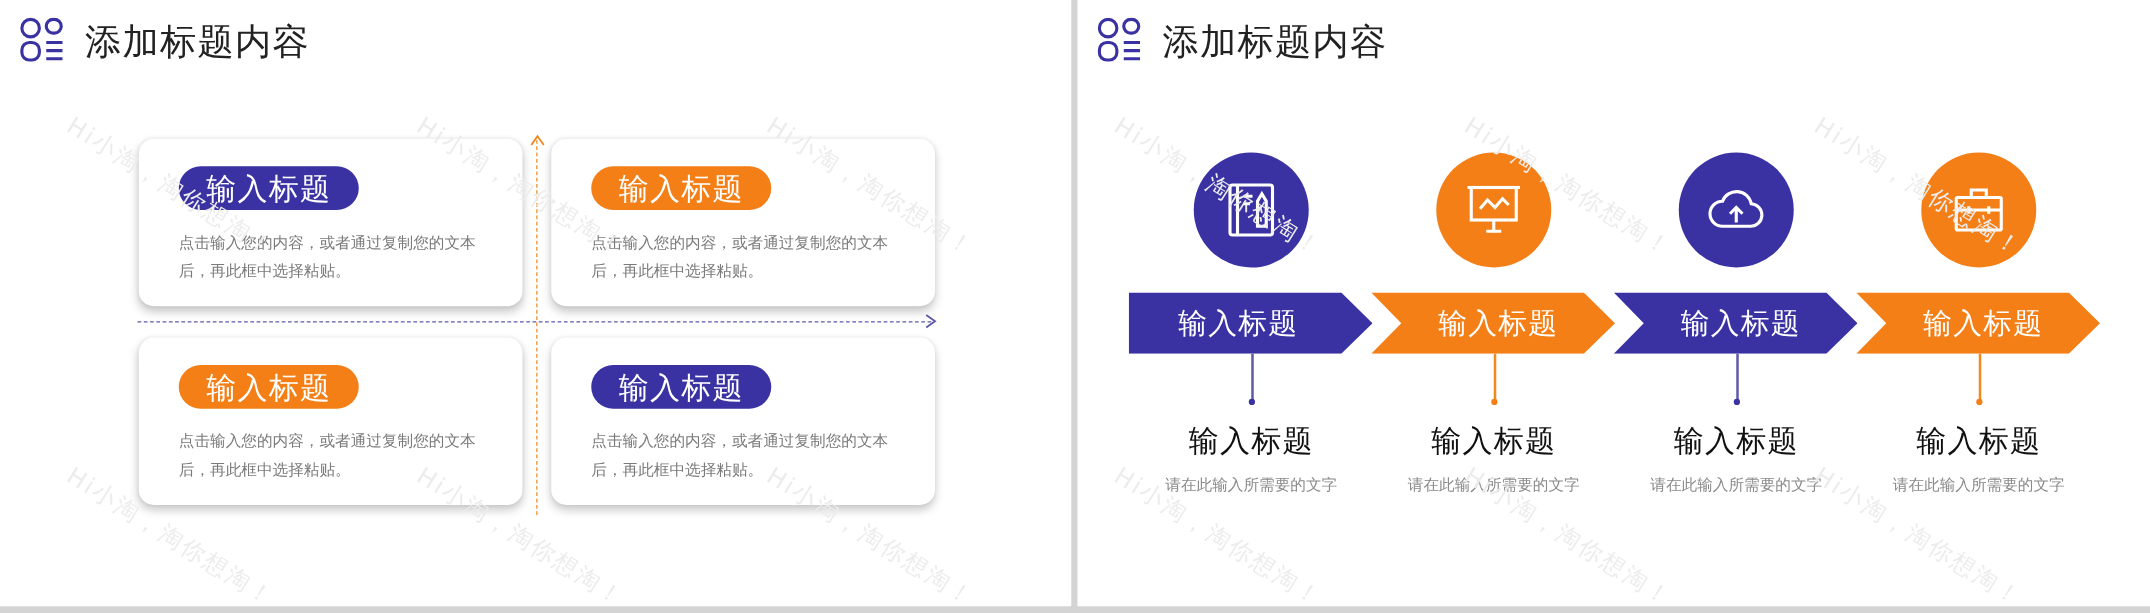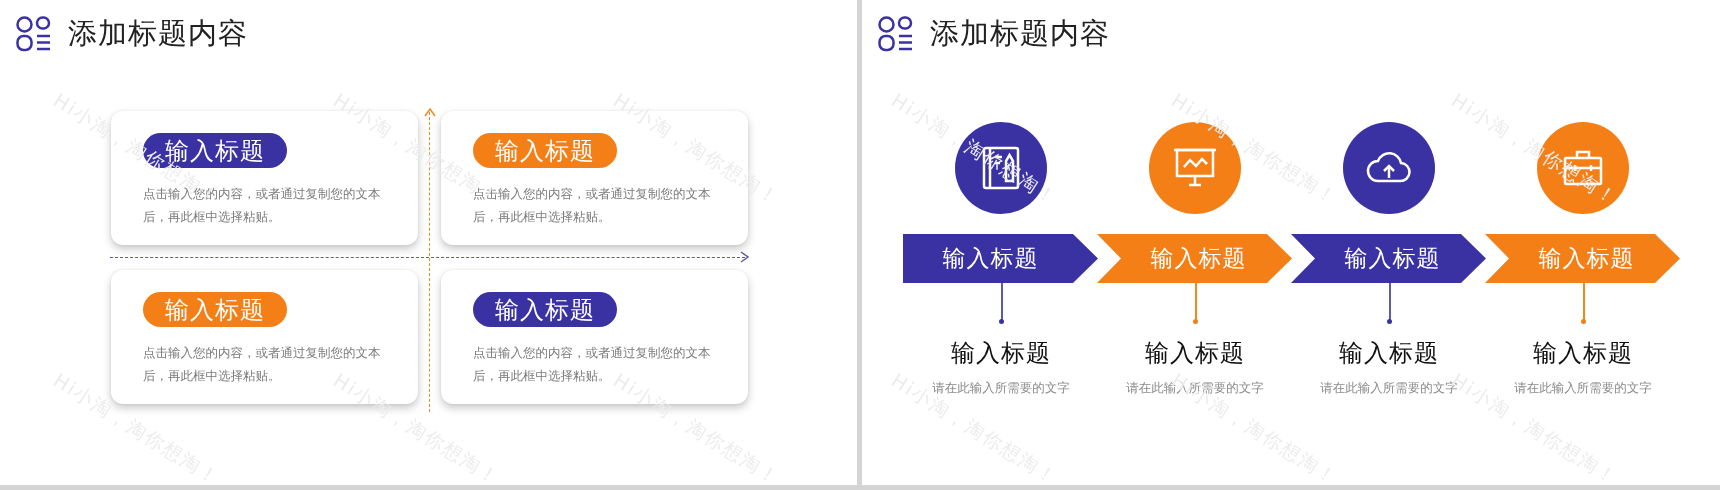--- a/index.html
+++ b/index.html
@@ -2,21 +2,21 @@
 <html><head>
 <meta charset="utf-8">
 <style>
   * { margin:0; padding:0; box-sizing:border-box; }
   html, body { width:1720px; height:490px; overflow:hidden; background:#d4d4d4; }
   body { position:relative; font-family:"DejaVu Sans","Liberation Sans",sans-serif; }
   .slide { position:absolute; top:0; height:485px; background:#ffffff; overflow:hidden; }
   #slide-left { left:0; width:857px; }
   #slide-right { left:862px; width:858px; }
   .wm { position:absolute; color:#ececec; font-size:19px; transform:rotate(32deg); transform-origin:left top; white-space:nowrap; letter-spacing:2px; pointer-events:none; z-index:5; }
-  .header { position:absolute; left:16px; top:14px; height:40px; display:flex; align-items:center; }
+  .header { position:absolute; left:16px; top:14px; height:40px; display:flex; }
   .hicon { width:36px; height:36px; margin-right:16px; }
   .htitle { font-size:29px; color:#222; letter-spacing:1px; }
   
   .card { position:absolute; width:307px; height:134px; background:#fff; border-radius:12px; box-shadow:0 4px 8px rgba(0,0,0,0.22), 0 0 3px rgba(0,0,0,0.06); z-index:2; }
   .pill { position:absolute; left:32px; top:22px; width:144px; height:35px; border-radius:18px; color:#fff; font-size:24px; display:flex; align-items:center; justify-content:center; letter-spacing:1px; }
   .card-text { position:absolute; left:32px; top:71px; width:260px; font-size:12.5px; line-height:23px; color:#7a7a7a; }
   .hline { position:absolute; left:110px; top:257px; width:635px; border-top:1.5px dashed #5f5aa8; z-index:1; }
   .harrow { position:absolute; left:740px; top:251px; width:10px; height:12px; z-index:1; }
   .vline { position:absolute; left:429px; top:112px; height:300px; border-left:1.5px dashed #f08a1f; z-index:1; }
   .varrow { position:absolute; left:424px; top:108px; width:12px; height:10px; z-index:1; }

